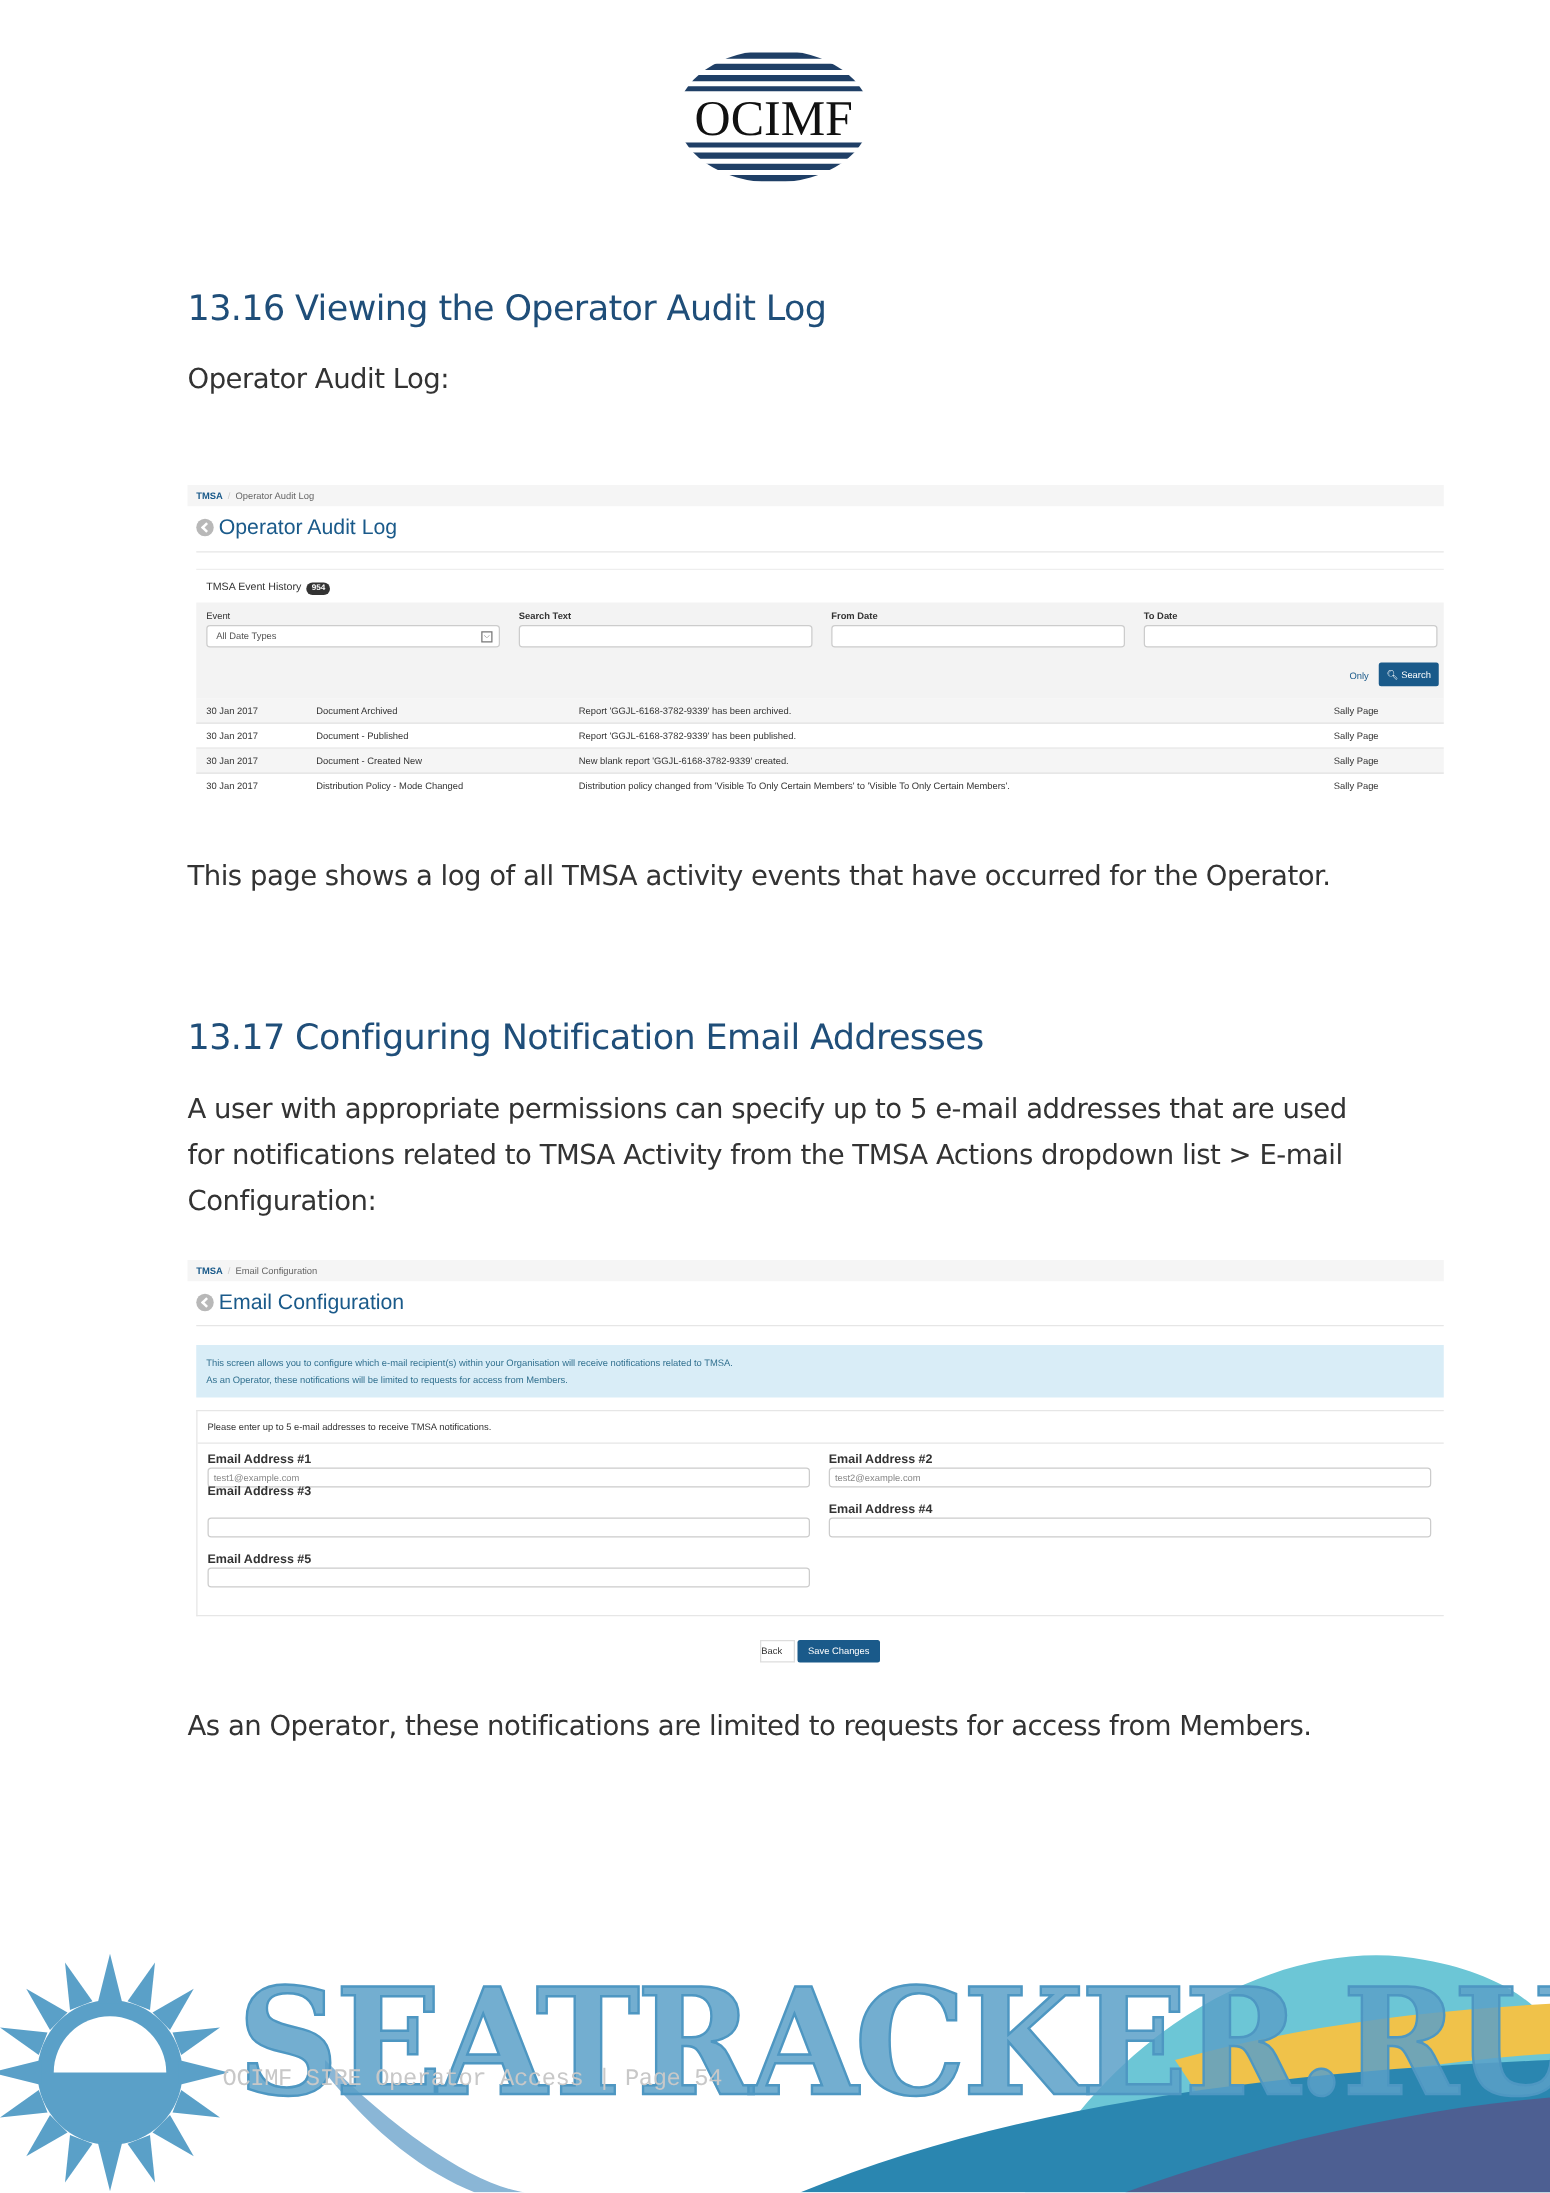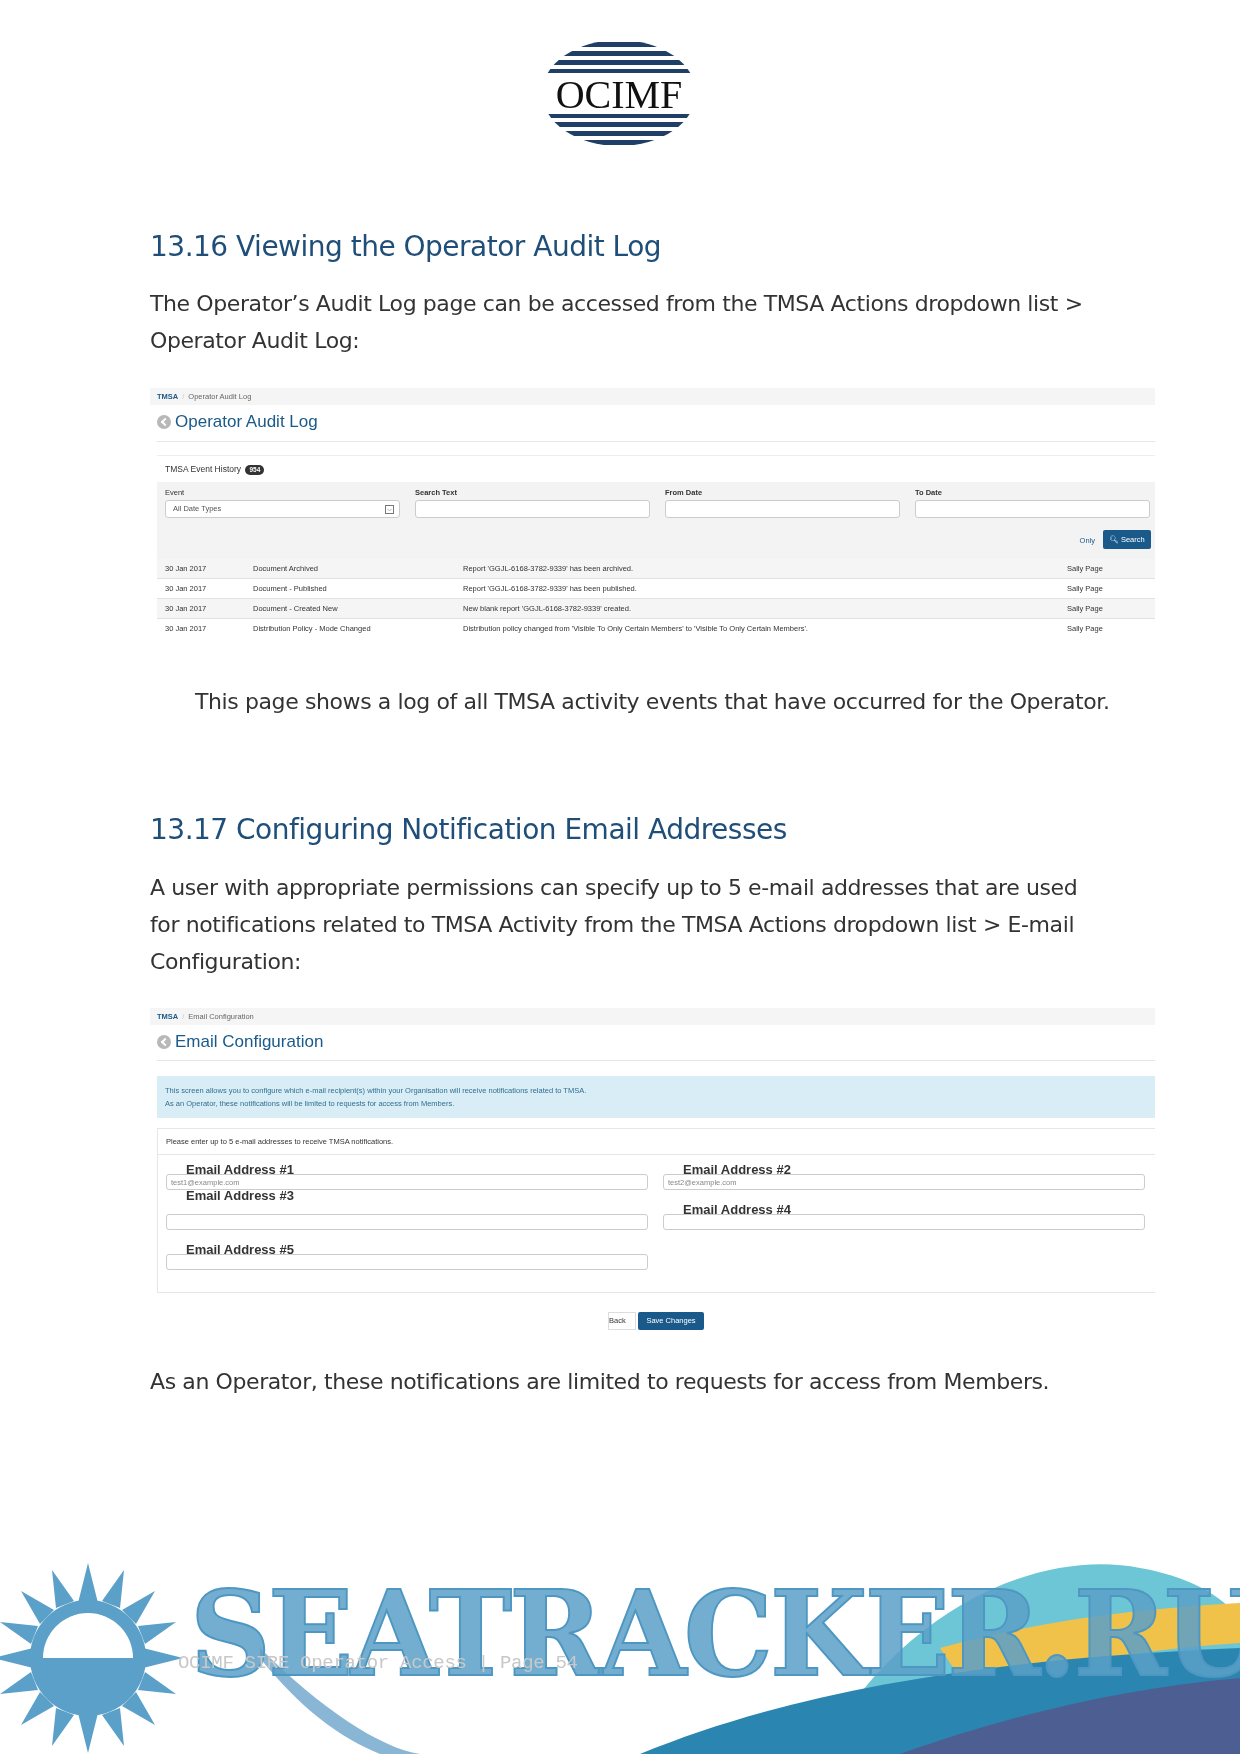--- a/index.html
+++ b/index.html
@@ -39,21 +39,21 @@
   .trow.head { font-weight: bold; border-bottom: 1px solid #ddd; }
   .trow.alt { background: #f5f5f5; }
   .trow span { position: absolute; top: 0; white-space: nowrap; }
   .c1 { left: 8px; } .c2 { left: 96px; } .c3 { left: 306px; } .c4 { left: 910px; }
 
   
   .shot2 { top: 1008px; height: 322px; }
   .infobox { position: absolute; left: 7px; top: 68px; right: 0; height: 42px; background: #d9edf7; font-size: 7.5px; color: #31708f; padding: 8px 8px; line-height: 13px; }
   .emailpanel { position: absolute; left: 7px; top: 120px; right: 0; height: 165px; border: 1px solid #e6e6e6; border-right: none; }
   .emailpanel .phead { height: 26px; border-bottom: 1px solid #e6e6e6; font-size: 7.5px; line-height: 26px; padding-left: 8px; color: #333; }
-  .elabel { position: absolute; font-size: 13px; font-weight: bold; color: #333; margin-left: 20px; }
+  .elabel { position: absolute; font-size: 10px; font-weight: bold; color: #333; }
   .einput { position: absolute; height: 16px; border: 1px solid #ccc; border-radius: 3px; background: #fff; font-size: 7.5px; color: #888; line-height: 16px; padding-left: 4px; }
   .btnrow { position: absolute; left: 0; right: 0; top: 304px; text-align: center; }
   .backbtn { position: absolute; left: 458px; top: 0; width: 28px; height: 18px; border: 1px solid #ddd; font-size: 7.5px; line-height: 16px; text-align: left; color: #333; background: #fff; }
   .savebtn { position: absolute; left: 488px; top: 0; width: 66px; height: 18px; background: #1a5a8a; color: #fff; font-size: 7.5px; line-height: 18px; text-align: center; border-radius: 2px; }
 
   
   .footer { position: absolute; left: 0; top: 1548px; width: 1240px; height: 206px; overflow: hidden; }
   .footer-text { position: absolute; left: 150px; top: 1652px; font-family: Liberation Mono, monospace; font-size: 19px; color: #c8c8c8; letter-spacing: -0.3px; margin-left: 28px; }
   .wm-text { position: absolute; left: 190px; top: 1575px; font-family: "DejaVu Serif", serif; font-weight: bold; font-size: 118px; letter-spacing: -3px; color: rgba(90,160,200,0.85); -webkit-text-stroke: 2px #4e97c2; line-height: 1; transform: scaleX(0.95); transform-origin: left; }
 </style>
@@ -74,21 +74,20 @@
     <rect x="0" y="74" width="154" height="4"></rect>
     <rect x="0" y="82" width="154" height="5"></rect>
     <rect x="0" y="91" width="154" height="5"></rect>
     <rect x="0" y="100" width="154" height="5"></rect>
   </g>
   <text x="77" y="68" text-anchor="middle" font-family="Liberation Serif, serif" font-size="40" fill="#111">OCIMF</text>
 </svg>
 
 <div class="h2" style="top: 230px;">13.16 Viewing the Operator Audit Log</div>
 <div class="para" style="top: 285px;">
-  <div>The Operator’s Audit Log page can be accessed from the TMSA Actions dropdown list &gt;</div>
   <div>Operator Audit Log:</div>
 </div>
 
 <div class="shot shot1">
   <div class="crumbbar">
     <span class="root">TMSA</span><span class="sep">/</span><span>Operator Audit Log</span>
   </div>
   <div class="ptitle">
     <span class="backicon"></span>
     <span>Operator Audit Log</span>
@@ -137,21 +136,21 @@
     </div>
     <div class="trow" style="border-bottom: none;">
       <span class="c1">30 Jan 2017</span>
       <span class="c2">Distribution Policy - Mode Changed</span>
       <span class="c3">Distribution policy changed from 'Visible To Only Certain Members' to 'Visible To Only Certain Members'.</span>
       <span class="c4">Sally Page</span>
     </div>
   </div>
 </div>
 
-<div class="para" style="top: 683px; margin-left: 45px;">This page shows a log of all TMSA activity events that have occurred for the Operator.</div>
+<div class="para" style="top: 683px;">This page shows a log of all TMSA activity events that have occurred for the Operator.</div>
 
 <div class="h2" style="top: 813px;">13.17 Configuring Notification Email Addresses</div>
 <div class="para" style="top: 869px;">
   <div>A user with appropriate permissions can specify up to 5 e-mail addresses that are used</div>
   <div>for notifications related to TMSA Activity from the TMSA Actions dropdown list &gt; E-mail</div>
   <div>Configuration:</div>
 </div>
 
 <div class="shot shot2">
   <div class="crumbbar">

